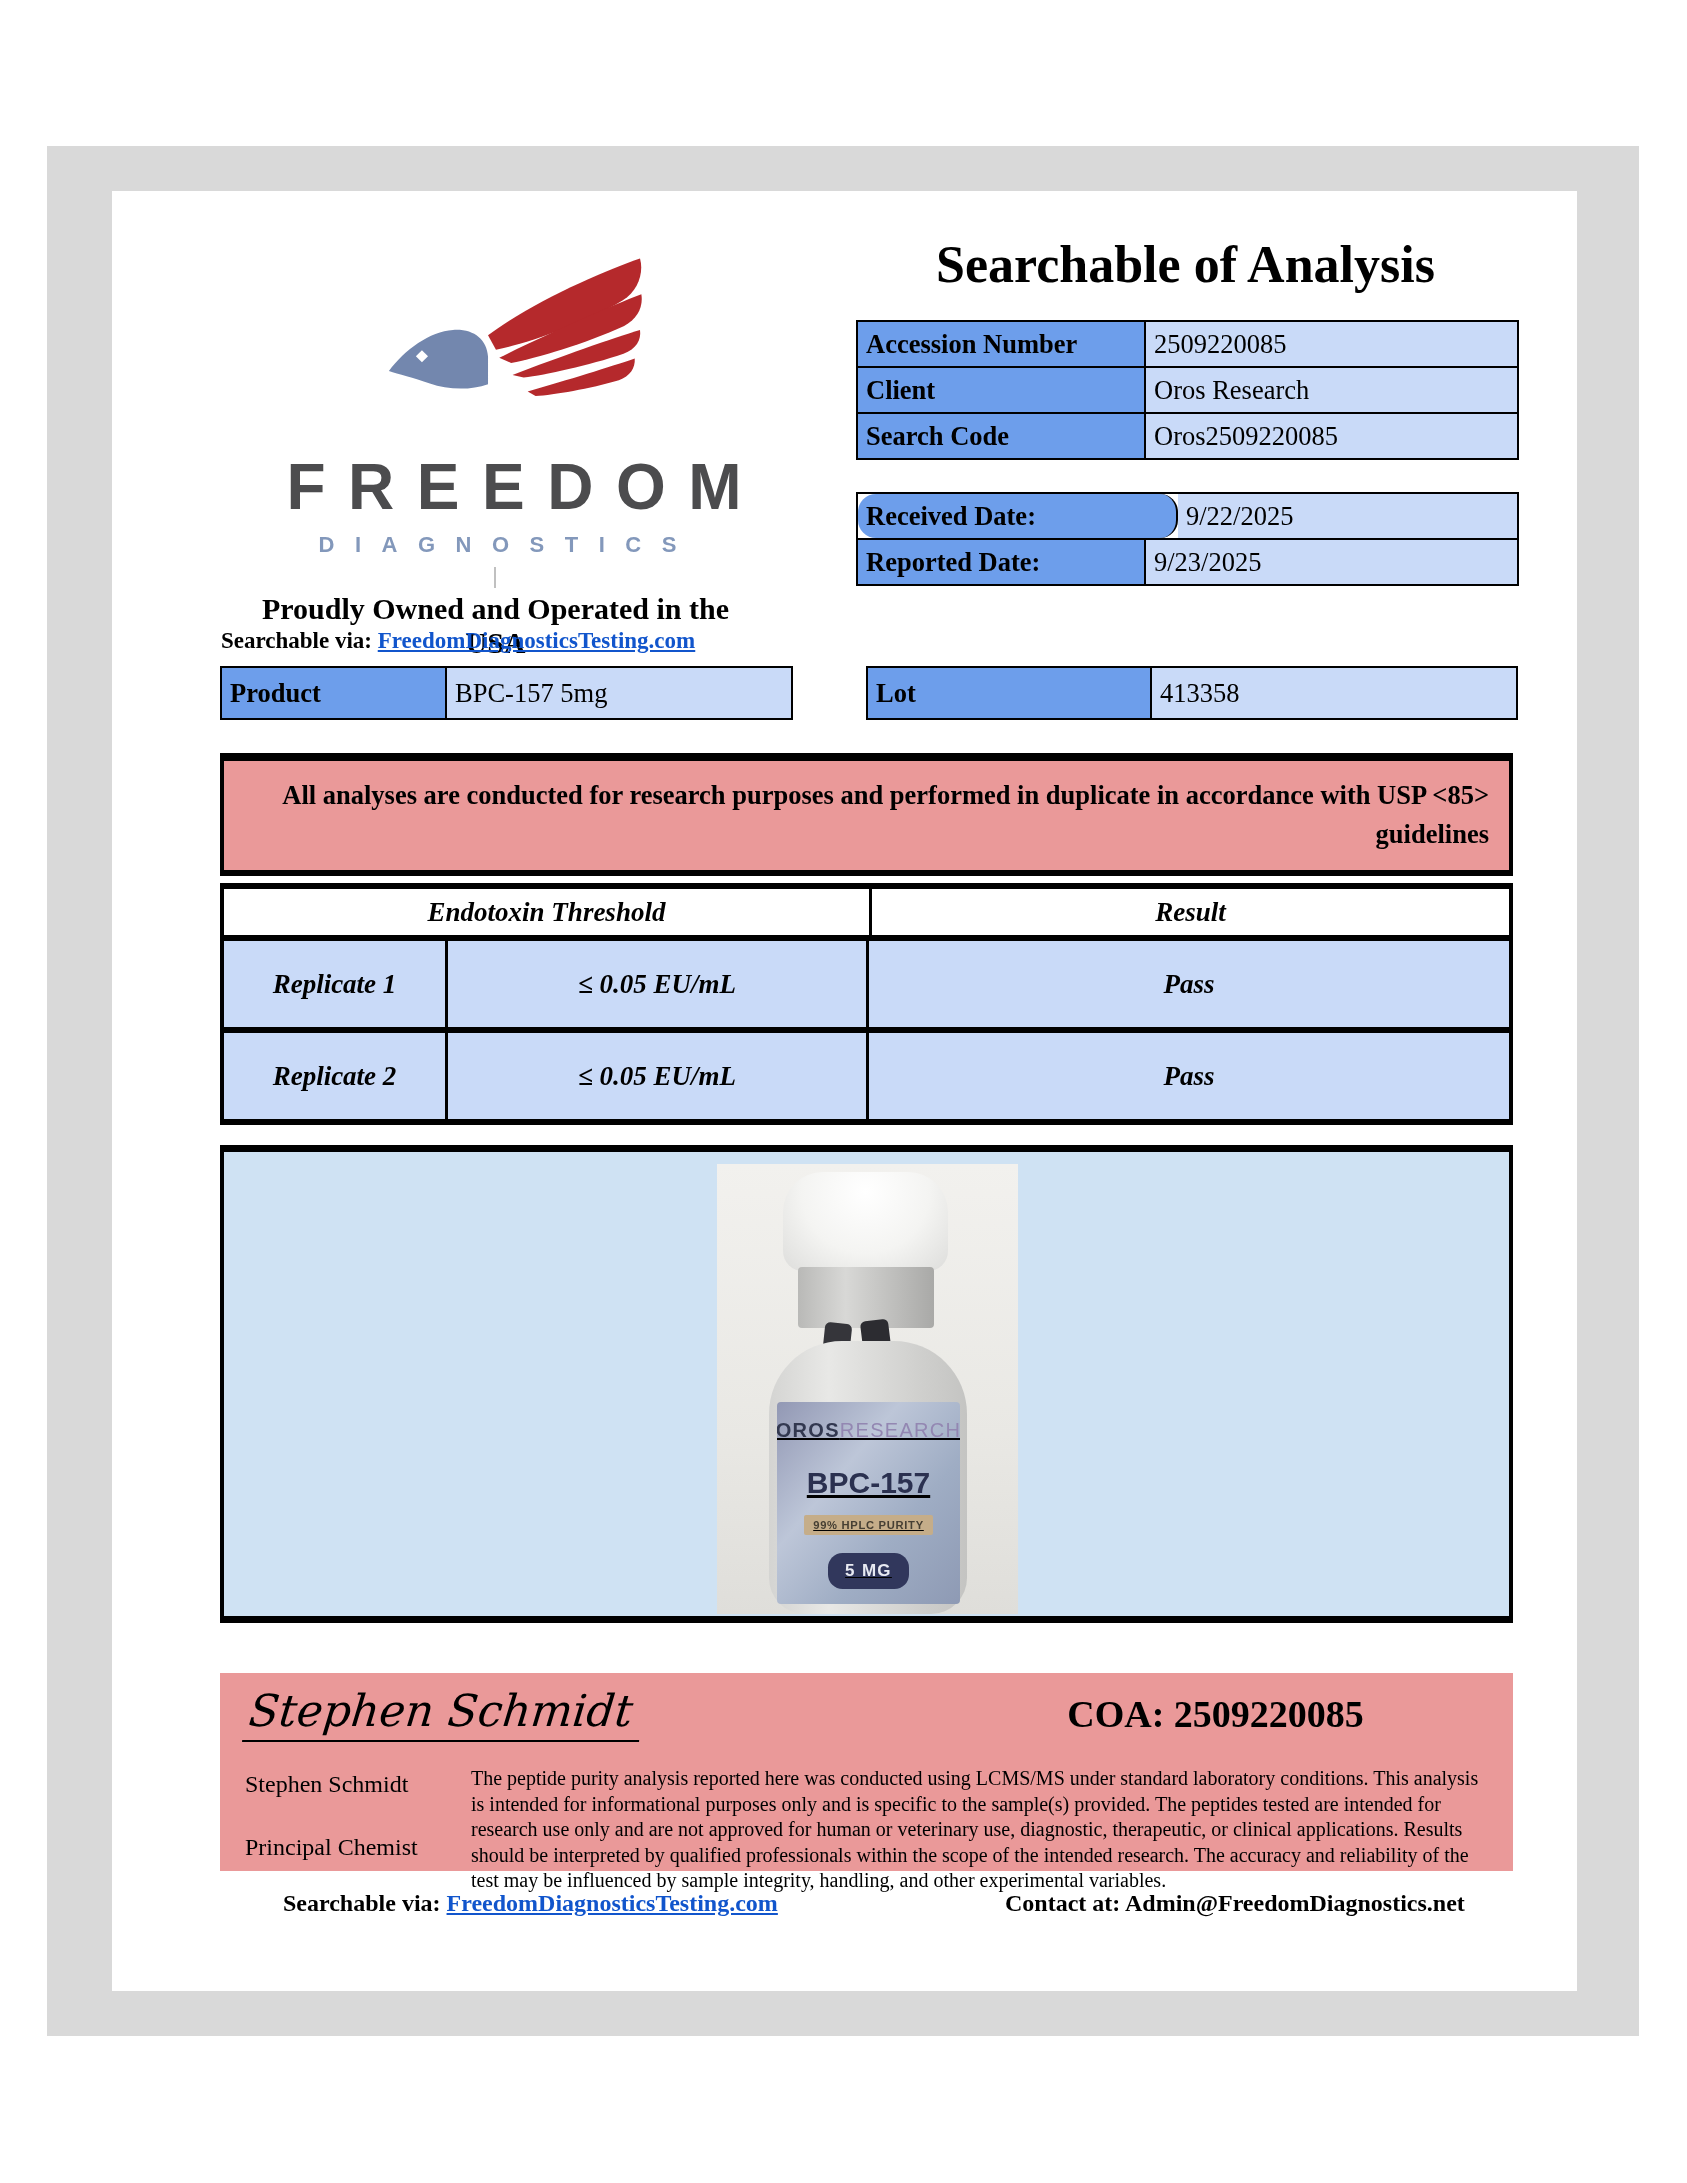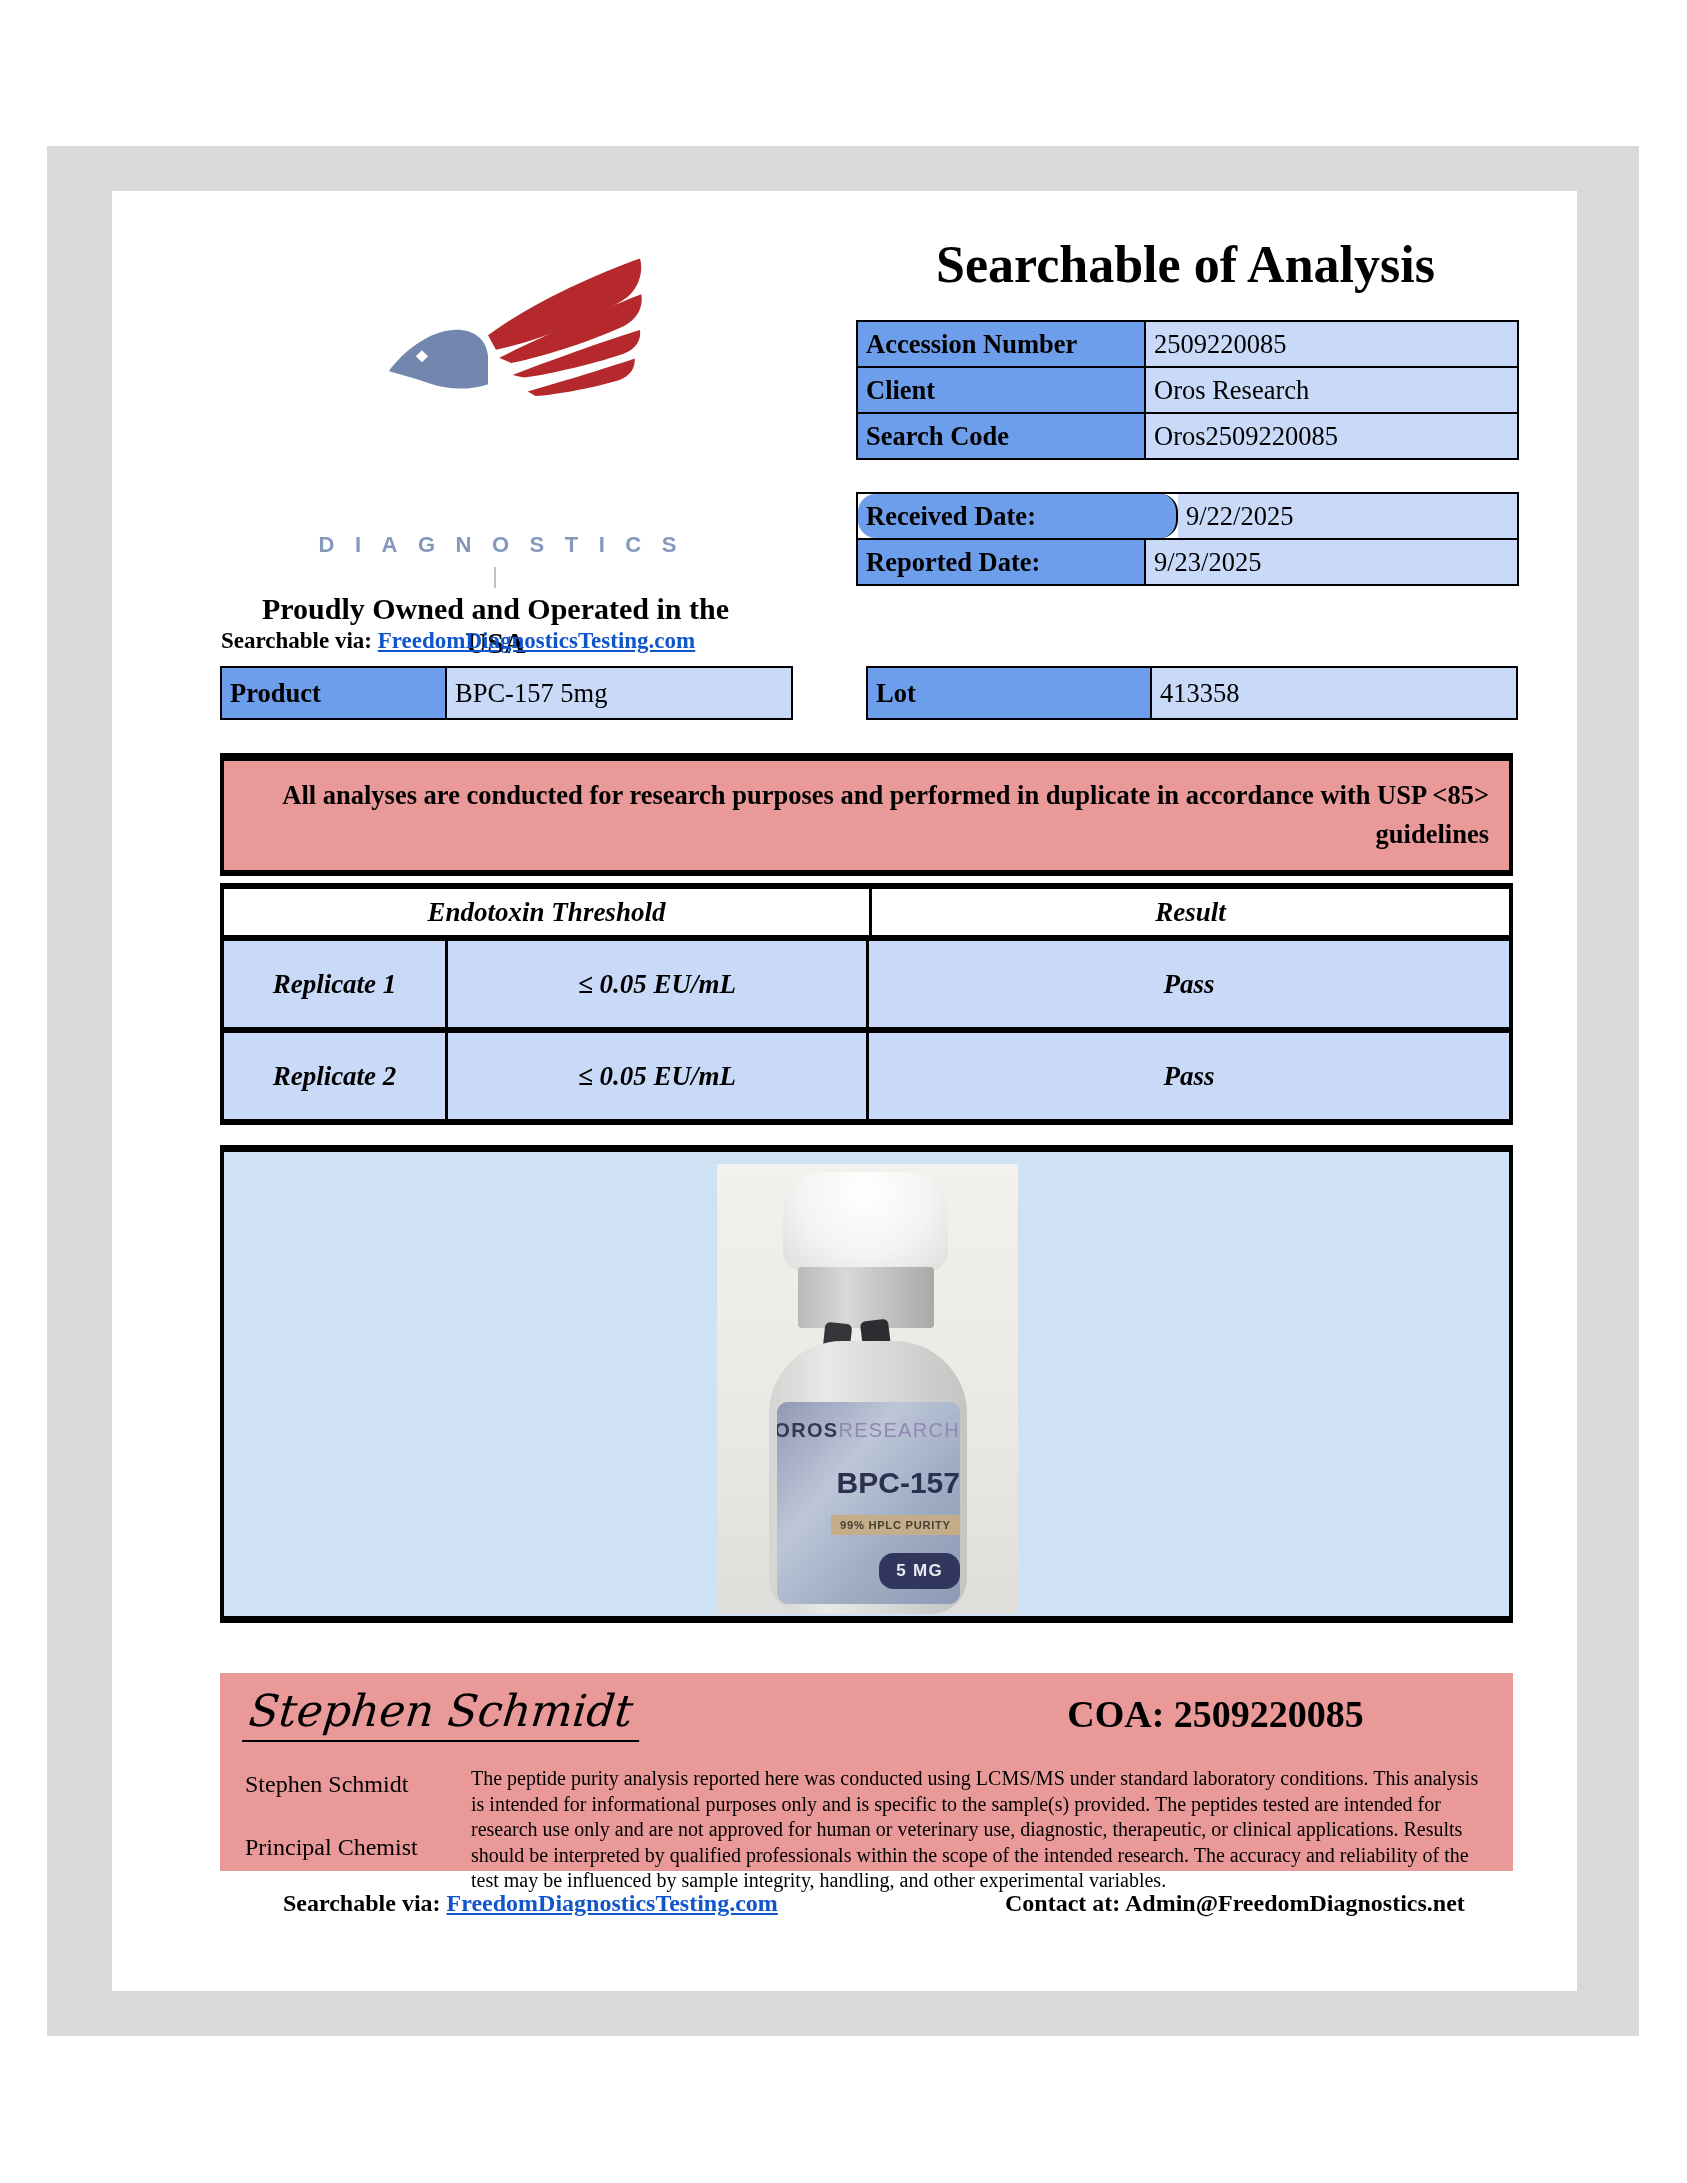--- a/index.html
+++ b/index.html
@@ -63,23 +63,23 @@
     border-radius:40px 40px 20px 20px;}
   .collar{position:absolute;left:81px;top:103px;width:136px;height:61px;
     background:linear-gradient(90deg,#b9b9b7,#d8d8d6 35%,#a9a9a7);border-radius:4px;}
   .prong1{position:absolute;left:105px;top:159px;width:26.5px;height:66px;background:#35353a;
     border-radius:5.3px;transform:rotate(6deg);}
   .prong2{position:absolute;left:147px;top:156px;width:28px;height:70px;background:#2c2c31;
     border-radius:5.3px;transform:rotate(-7deg);}
   .glass{position:absolute;left:52px;top:177px;width:198px;height:273px;
     background:linear-gradient(90deg,#d4d4d2,#e8e8e6 30%,#d0d0ce 75%,#c4c4c2);
     border-radius:73px 73px 36px 36px;}
-  .vlabel{position:absolute;left:60px;top:238px;width:183px;height:202px;border-radius:11px;
+  .vlabel{position:absolute;left:60px;top:238px;width:183px;height:202px;border-radius:4px;
     background:linear-gradient(130deg,#9298b4 0%,#bdc6d8 35%,#9fadc4 65%,#8e9ab4 100%);
-    display:flex;flex-direction:column;align-items:flex-end;overflow:hidden;}
+    display:flex;flex-direction:column;align-items:center;overflow:hidden;text-decoration:underline;}
   .vbrand{margin-top:17px;font-family:"Liberation Sans",sans-serif;font-size:20px;letter-spacing:1.3px;white-space:nowrap;}
   .vbrand .b1{color:#323850;font-weight:700;}
   .vbrand .b2{color:#9387b2;font-weight:400;}
   .vname{margin-top:24px;font-family:"Liberation Sans",sans-serif;font-weight:700;font-size:30px;color:#2b3150;}
   .vpurity{margin-top:14.6px;background:#c5ad89;color:#463f33;font-family:"Liberation Sans",sans-serif;
     font-weight:700;font-size:11.2px;padding:4px 9.3px;border-radius:2px;letter-spacing:0.7px;white-space:nowrap;}
   .vdose{margin-top:18.5px;background:#31375c;color:#e8eaf2;font-family:"Liberation Sans",sans-serif;
     font-weight:700;font-size:17px;padding:8px 17px;border-radius:14.6px;letter-spacing:1.3px;}
 
   
@@ -103,20 +103,21 @@
   <div class="page">
 
     <svg class="abs" style="left:265px;top:66px;" width="304" height="179" viewBox="0 0 460 270">
       <path d="M168,118 C238,66 345,20 398,2 C404,24 395,50 372,65 C312,101 228,130 180,140 Z" fill="#b5292c"></path>
       <path d="M185,152 C258,116 352,74 400,56 C403,74 395,93 374,104 C315,131 243,152 203,160 Z" fill="#b5292c"></path>
       <path d="M205,178 C278,150 358,122 398,110 C400,125 392,139 373,146 C320,164 255,178 222,182 Z" fill="#b5292c"></path>
       <path d="M228,203 C290,185 352,166 390,153 C391,167 383,180 366,186 C322,199 268,208 240,210 Z" fill="#b5292c"></path>
       <path d="M18,172 C42,140 80,112 115,110 C146,108 166,124 168,150 L168,192 C140,202 106,200 80,191 C55,182 32,177 18,172 Z" fill="#7387ae"></path>
       <rect x="62" y="143" width="13" height="13" fill="#ffffff" transform="rotate(45 68 149)"></rect>
     </svg>
+    <div class="brand-word">FREEDOM</div>
     <div class="brand-sub">DIAGNOSTICS</div>
     <div class="logo-tick"></div>
     <div class="tagline">Proudly Owned and Operated in the USA</div>
     <div class="search-line"><span>Searchable via:</span>&nbsp;<span class="lnk">FreedomDiagnosticsTesting.com</span></div>
 
     <div class="doc-title">Searchable of Analysis</div>
 
     <div class="kv-table" style="left:744px;top:129px;width:659px;">
       <div class="kv-row">
         <div class="kv-label" style="width:288px;">Accession Number</div>

